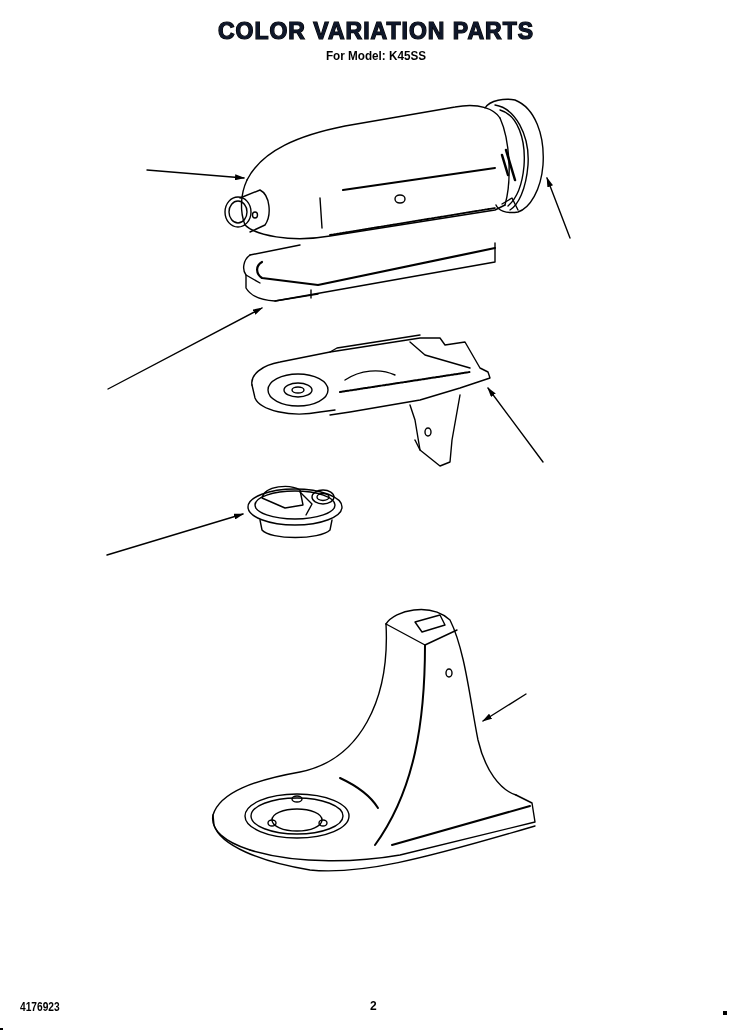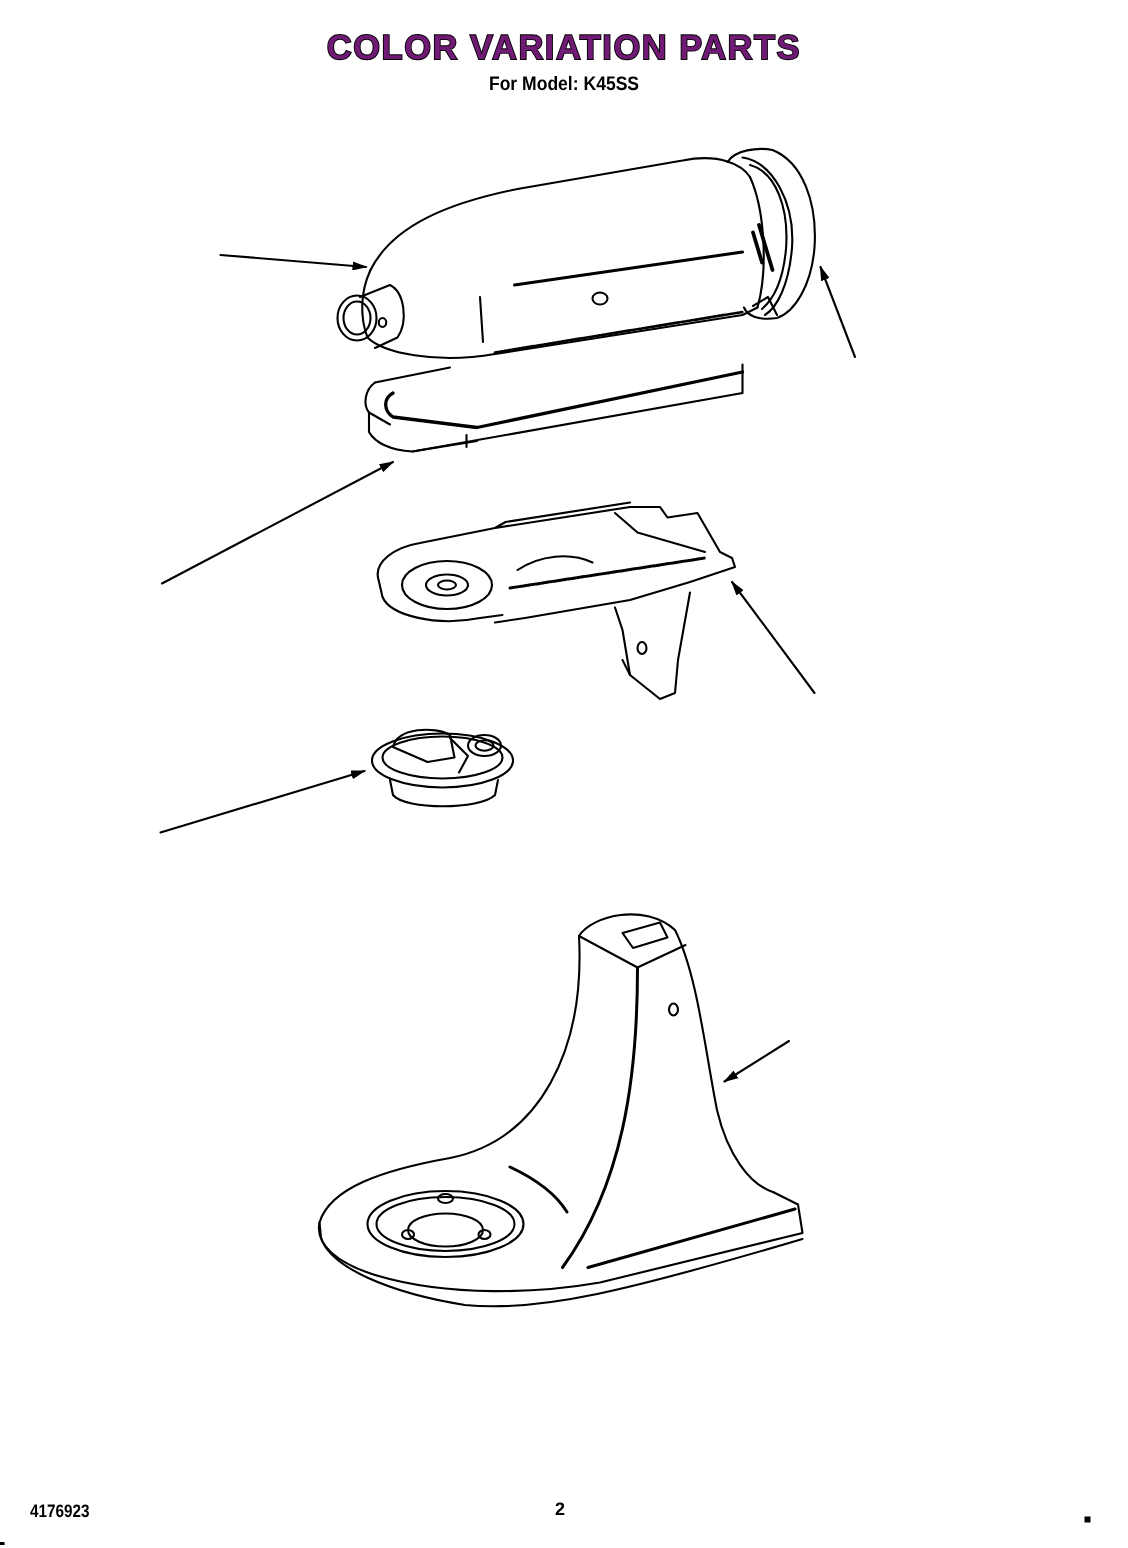--- a/index.html
+++ b/index.html
@@ -1,20 +1,20 @@
 <!DOCTYPE html>
 <html><head>
 <meta charset="utf-8">
 <style>
   html, body { margin: 0; padding: 0; background: #ffffff; }
   body { width: 752px; height: 1032px; position: relative; overflow: hidden; font-family: "Liberation Sans", sans-serif; color: #000; }
   .title {
     position: absolute; left: 0; width: 752px; top: 18px; text-align: center;
     font-family: "Liberation Sans", sans-serif; font-weight: bold; font-size: 23px; letter-spacing: 1px;
-    color: #701a75; -webkit-text-stroke: 1.2px #000; paint-order: stroke fill;
+    color: #0f172a; -webkit-text-stroke: 1.2px #000; paint-order: stroke fill;
   }
   .subtitle {
     position: absolute; left: 0; width: 752px; top: 48px; text-align: center;
     font-family: "Liberation Sans", sans-serif; font-weight: bold; font-size: 13px; transform: scaleX(0.9);
   }
   .footer-left { position: absolute; left: 20px; top: 1000px; font-weight: bold; font-size: 12px; transform: scaleX(0.85); transform-origin: left; }
   .footer-page { position: absolute; left: 370px; top: 999px; font-weight: bold; font-size: 12px; }
   .dot { position: absolute; left: 723px; top: 1011px; width: 4px; height: 4px; background: #000; }
   .tick { position: absolute; left: 0; top: 1028px; width: 3px; height: 2px; background: #000; }
   svg.drawing { position: absolute; left: 0; top: 0; }

